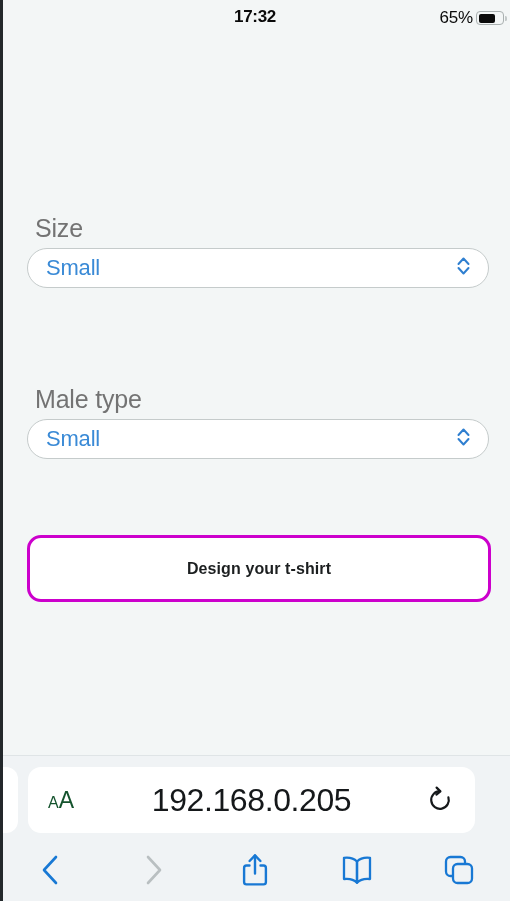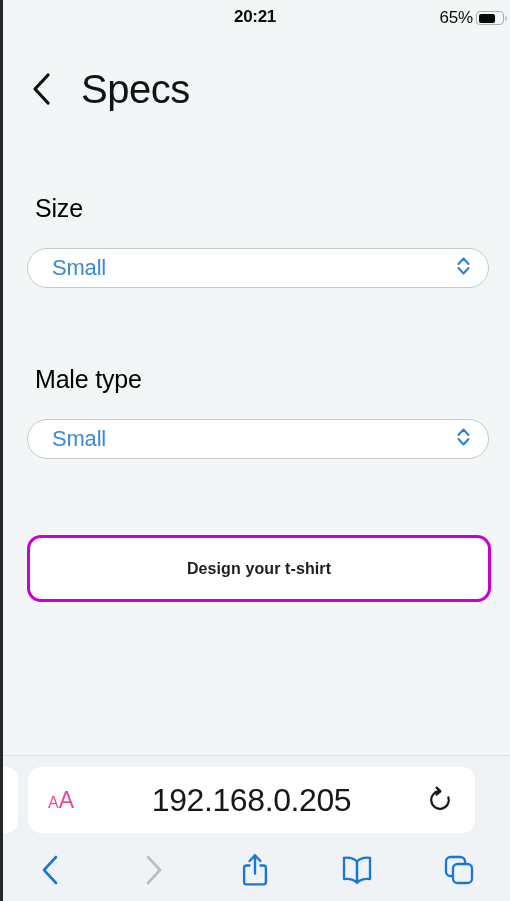--- a/index.html
+++ b/index.html
@@ -152,22 +152,23 @@
     color: #111415;
     letter-spacing: -0.5px;
     margin-left: 18px;
     font-weight: normal;
   }
 
   .field-label {
     position: absolute;
     left: 32px;
     font-size: 25px;
-    color: #000000;
+    color: #737373;
     letter-spacing: -0.2px;
+    margin-top: 20px;
   }
   .label-size { top: 150px; }
   .label-shirt { top: 321px; }
 
   .select-wrap {
     position: absolute;
     left: 24px;
     width: 462px;
     height: 40px;
     background: #ffffff;
@@ -175,21 +176,21 @@
     border-radius: 21px;
     box-sizing: border-box;
     display: flex;
     align-items: center;
     cursor: pointer;
   }
   .select-size { top: 204px; }
   .select-shirt { top: 375px; }
 
   .select-value {
-    margin-left: 24px;
+    margin-left: 18px;
     font-size: 22px;
     color: #3a8ad6;
     letter-spacing: -0.2px;
   }
   .select-arrows {
     position: absolute;
     right: 16px;
     top: 50%;
     transform: translateY(-50%);
     display: block;
@@ -246,21 +247,21 @@
     width: 447px; height: 66px;
     background: #ffffff;
     border-radius: 13px;
     display: flex;
     align-items: center;
   }
   .aa-button {
     position: absolute;
     left: 20px;
     font-family: "Liberation Sans", sans-serif;
-    color: #ec4899;
+    color: #14532d;
     cursor: pointer;
     line-height: 1;
     white-space: nowrap;
   }
   .aa-button .small-a { font-size: 16px; }
   .aa-button .big-a { font-size: 23px; }
 
   .url-text {
     width: 447px;
     text-align: center;
@@ -295,40 +296,32 @@
   }
   .tb-item.disabled { cursor: default; }
 </style>
 </head>
 <body>
 
 <div id="screen">
 
   <div class="status-bar">
 
-    <div class="status-time">20:21</div>
+    <div class="status-time">17:32</div>
 
     <div class="status-right">
       <span class="battery-pct">65%</span>
       <span class="battery">
         <span class="battery-fill"></span>
       </span>
     </div>
   </div>
 
   <div class="page">
 
-    <div class="page-head">
-      <span class="back-chevron">
-        <svg width="24" height="40" viewBox="0 0 24 40">
-          <polyline points="18,6 5,20 18,34" stroke="#0d1011" stroke-width="3.2" fill="none" stroke-linecap="round" stroke-linejoin="round"></polyline>
-        </svg>
-      </span>
-      <h1 class="page-title">Specs</h1>
-    </div>
 
     <div class="field-label label-size">Size</div>
     <div class="select-wrap select-size">
       <span class="select-value">Small</span>
       <span class="select-arrows">
         <svg width="17" height="22" viewBox="0 0 17 22">
           <polyline points="3.5,9 8.5,3.5 13.5,9" stroke="#2f7fd0" stroke-width="2" fill="none" stroke-linecap="round" stroke-linejoin="round"></polyline>
           <polyline points="3.5,13 8.5,18.5 13.5,13" stroke="#2f7fd0" stroke-width="2" fill="none" stroke-linecap="round" stroke-linejoin="round"></polyline>
         </svg>
       </span>

